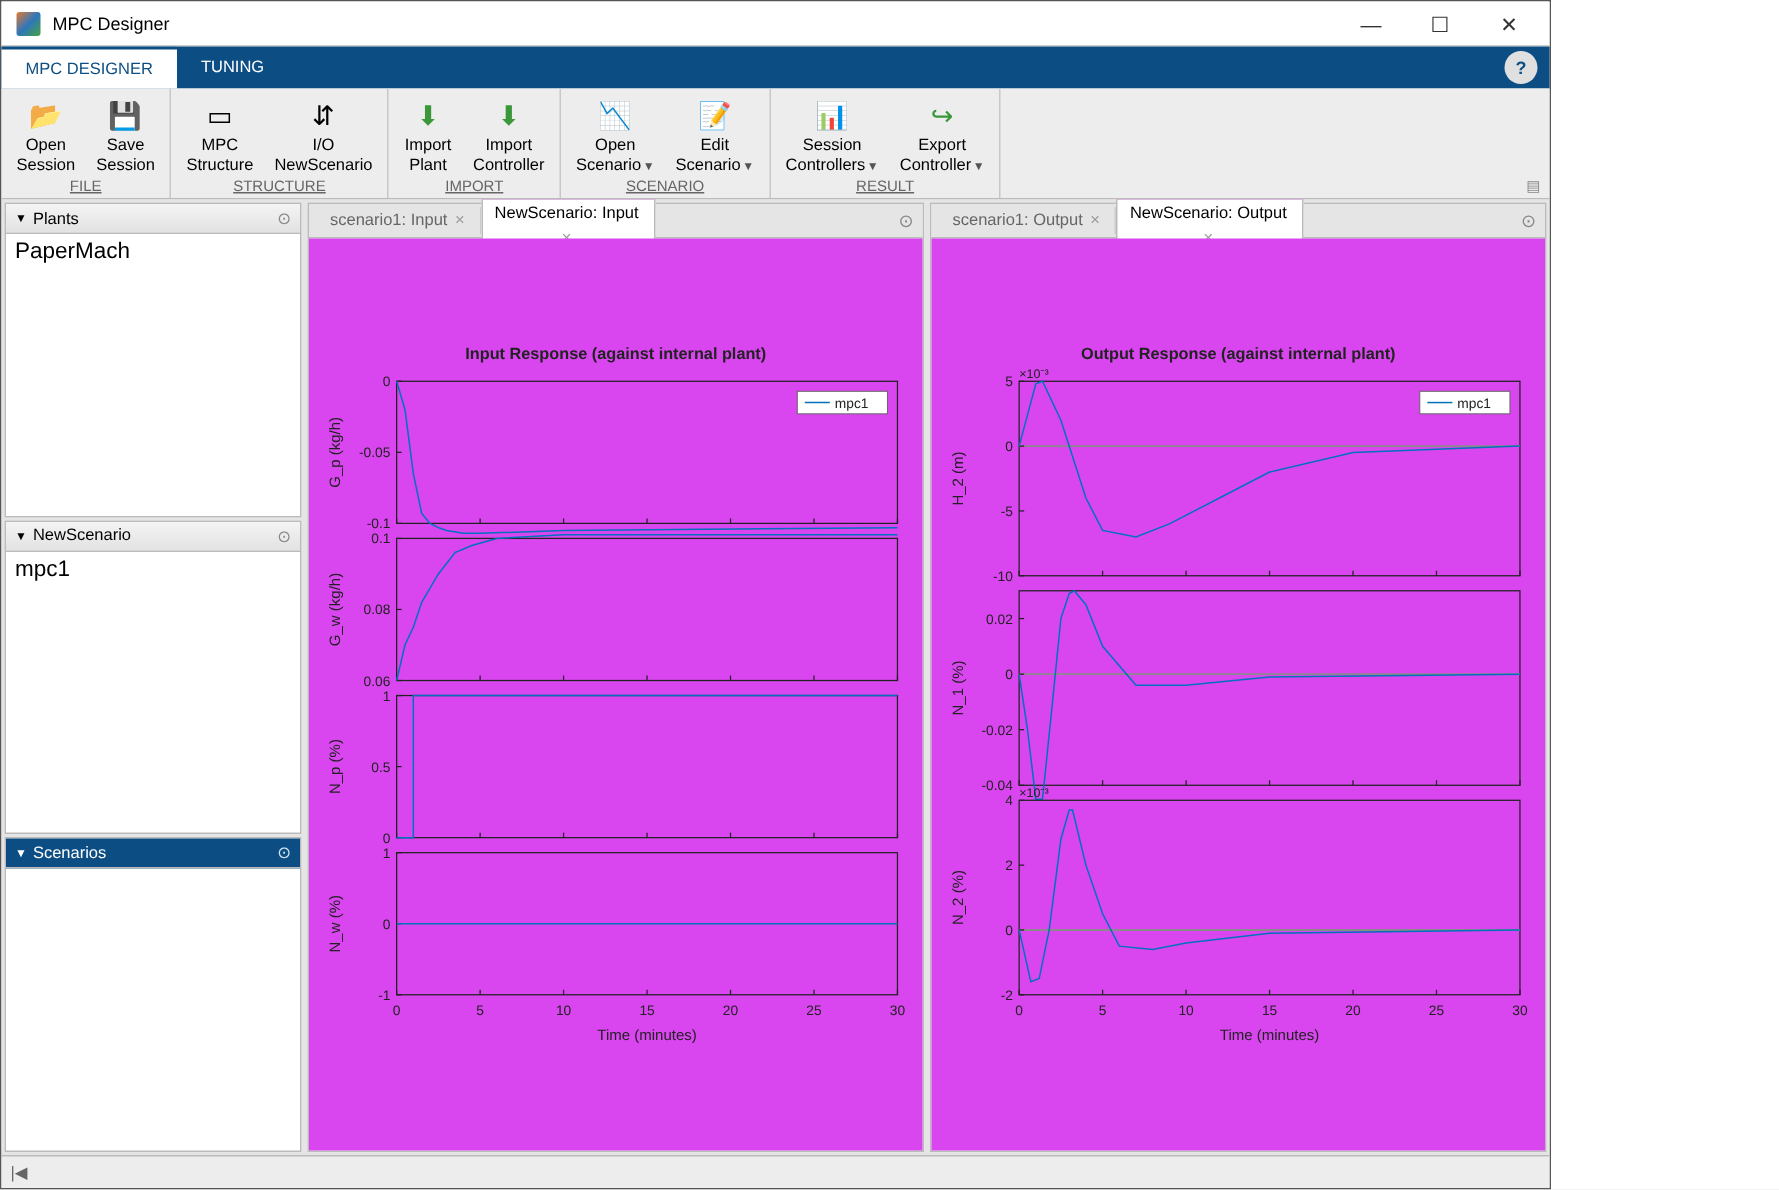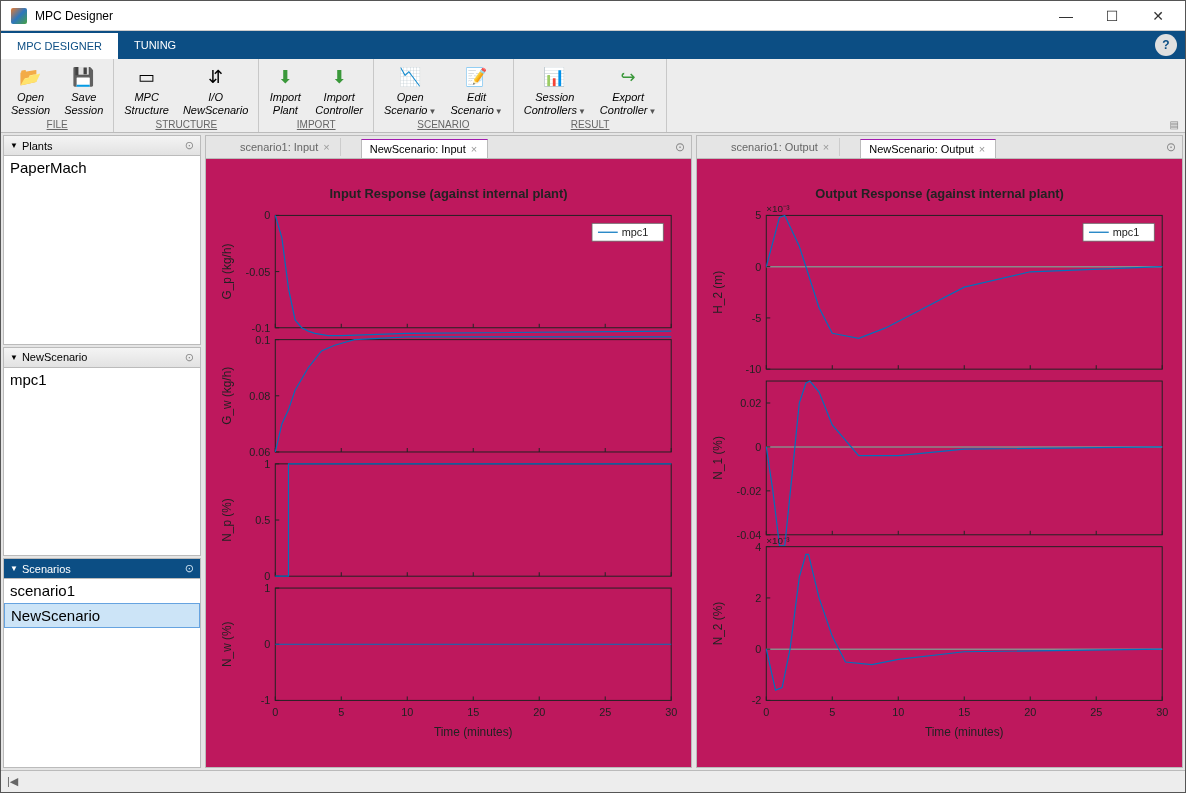--- a/index.html
+++ b/index.html
@@ -1,59 +1,59 @@
 <!DOCTYPE html>
 <html><head>
 <meta charset="utf-8">
 <style>
 * { box-sizing: border-box; margin: 0; padding: 0; }
 body { font-family: "Segoe UI", Arial, sans-serif; font-size: 12px; background: #fff; color: #000; overflow: hidden; }
-.window { width: 1186px; height: 793px; border: 1px solid #555; display: flex; flex-direction: column; }
+.window { width: 1034px; height: 793px; border: 1px solid #555; display: flex; flex-direction: column; }
 .titlebar { height: 30px; background: #fff; display: flex; align-items: center; padding: 0 4px; border-bottom: 1px solid #ccc; }
 .app-icon { width: 16px; height: 16px; margin: 0 6px; background: linear-gradient(135deg,#e87b2f 0%,#2e76bc 50%,#48a142 100%); border-radius: 2px; }
 .titlebar-title { flex: 1; font-size: 12px; padding-left: 2px; }
 .win-controls { display: flex; }
 .win-btn { width: 46px; height: 30px; display:flex;align-items:center;justify-content:center; font-size:14px; color:#333;}
 
 .menubar { height: 28px; background:#0c4e84; display:flex; align-items:stretch; }
 .menubar-tab { padding: 0 16px; color:#fff; font-size:11px; display:flex;align-items:center; }
 .menubar-tab.active { background:#fff; color:#0c4e84; border-top: 2px solid #0c4e84;}
 .menubar-spacer { flex:1; }
 .help-btn { width:22px; height:22px; border-radius:11px; background:#e0e0e0; color:#0c4e84; font-weight:bold; display:flex;align-items:center;justify-content:center;margin:3px 8px; font-size:12px;}
 
 .toolstrip { background:#ededed; border-bottom:1px solid #bbb; display:flex; }
 .tool-section { display:flex; flex-direction:column; border-right:1px solid #c8c8c8;}
 .tool-row { display:flex; padding: 4px 4px 0 4px; gap:2px;}
 .tool-btn { display:flex; flex-direction:column; align-items:center; justify-content:flex-start; padding: 2px 6px; min-width:44px; gap:2px;}
 .tool-icon { width:24px; height:24px; display:flex;align-items:center;justify-content:center;font-size:18px;}
-.tool-label { font-size:11px; text-align:center; line-height:1.15;font-style:italic;}
+.tool-label { font-size:11px; text-align:center; line-height:1.15;}
 .caret { font-size:8px; color:#555; display:inline-block; margin-left:1px;}
 .section-name { font-size:10px; color:#666; text-align:center; padding: 1px 0 2px 0; text-decoration: underline;}
 
 .main-area { flex:1; display:flex; background:#e5e5e5; overflow:hidden;}
 .left-col { width:198px; display:flex; flex-direction:column; margin:2px; gap:2px; }
 .panel { background:#fff; border:1px solid #bbb; display:flex; flex-direction:column;}
 .panel-flex { flex:1; }
 .panel-header { background:linear-gradient(#f4f4f4,#e2e2e2); border-bottom:1px solid #bbb; font-size:11px; padding:3px 6px; display:flex;align-items:center; gap:4px;}
 .panel-header.active { background:#0c4e84; color:#fff; }
 .panel-header .tri { font-size:8px; }
 .panel-header .spacer { flex:1; }
 .panel-header .gear { color:#888; font-size:11px;}
 .panel-header.active .gear { color:#cfe3f2;}
 .list-item { padding:3px 6px; font-size:15px; border-bottom:1px solid transparent;}
 .list-item.selected { background:#cce4f7; border:1px solid #66a3e0;}
 
 .charts-col { flex:1; margin:2px; display:flex; flex-direction:column;background:#fff;border:1px solid #bbb;}
 .tabbar { display:flex; background:#e5e5e5; border-bottom:1px solid #bbb; align-items:center; height:23px;}
-.tab { padding:3px 10px 3px 8px; font-size:11px; color:#666; display:flex; align-items:center;gap:5px; border-right:1px solid #ccc;margin-left:20px;}
-.tab.active { background:#fff; color:#000; border-top:1px solid #a21caf;border-left:1px solid #bbb;border-right:1px solid #bbb; position:relative; top:1px;}
+.tab { padding:3px 10px 3px 8px; font-size:11px; color:#666; display:flex; align-items:center;gap:5px; border-right:1px solid #ccc;}
+.tab.active { background:#fff; color:#000; border-top:5px solid #a21caf;border-left:1px solid #bbb;border-right:1px solid #bbb; position:relative; top:1px;flex-direction:column;}
 .tab-close { color:#999; font-size:11px; cursor:pointer;}
 .tabbar .spacer{flex:1;}
 .tabbar .gear{color:#888;padding:0 6px;}
-.chart-canvas { flex:1; background:#be185d; position:relative;}
+.chart-canvas { flex:1; background:#d946ef; position:relative;}
 svg.plot { width:100%; height:100%; display:block;}
 
 .footer { height:22px; background:#ededed; border-top:1px solid #bbb; display:flex; align-items:center; padding:0 6px; color:#666; font-size:12px;}
 
 .axis-line { stroke:#222; stroke-width:1; fill:none;}
 .plot-line { stroke:#0072bd; stroke-width:1.2; fill:none;}
 .ref-line { stroke:#8a8a8a; stroke-width:1.5; }
 .tick { stroke:#222; stroke-width:1;}
 .tick-label { font-size:11px; fill:#222; }
 .axis-title { font-size:12px; fill:#222; }
@@ -187,24 +187,20 @@
         <div id="controllers-list">
             <div class="list-item">mpc1</div>
           </div>
       </div>
       <div class="panel panel-flex">
         <div class="panel-header active">
             <span class="tri">▼</span>
             <span>Scenarios</span>
             <span class="spacer"></span>
             <span class="gear">⊙</span>
-          </div>
-        <div id="scenarios-list">
-            <div class="list-item">scenario1</div>
-            <div class="list-item selected">NewScenario</div>
           </div>
       </div>
     </div>
 
     <div class="charts-col">
       <div class="tabbar">
         <div style="width:6px"></div>
         <div class="tab">
             <span>scenario1: Input</span>
             <span class="tab-close">×</span>

